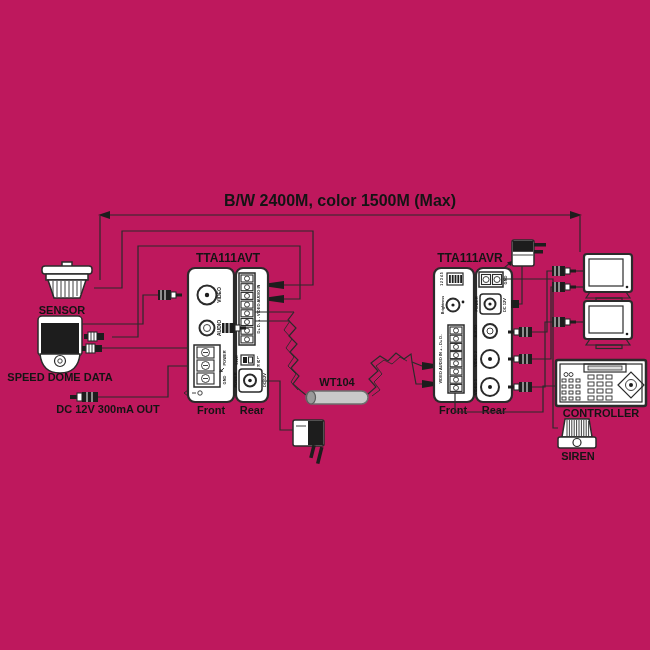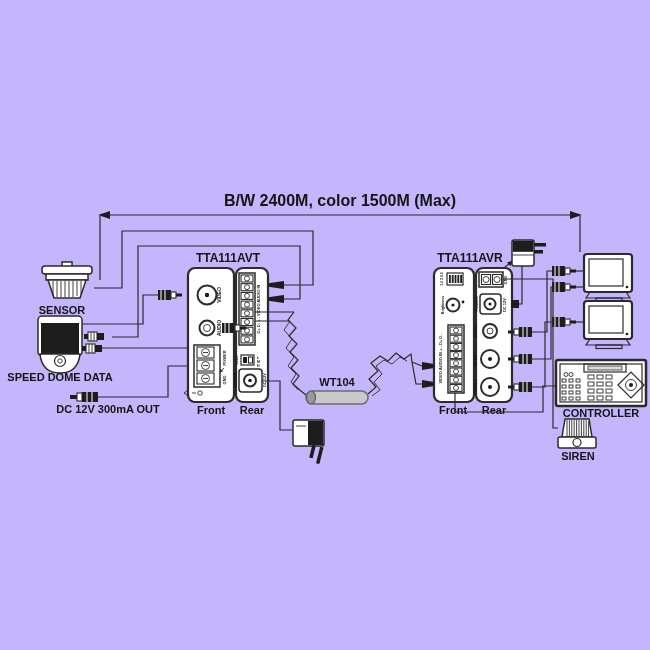--- a/index.html
+++ b/index.html
@@ -1,16 +1,16 @@
 <!DOCTYPE html>
 <html><head>
 <meta charset="utf-8">
 <style>
   html,body{margin:0;padding:0;background:#fff;}
-  .page{width:650px;height:650px;position:relative;background:#c4b5fd;overflow:hidden;}
+  .page{width:650px;height:650px;position:relative;background:#be185d;overflow:hidden;}
   text{font-family:"Liberation Sans","DejaVu Sans",sans-serif;fill:#141414;font-weight:bold;}
   .t-lg{font-size:16px;}
   .t-md{font-size:12px;}
   .t-sm{font-size:11px;}
   .t-xs{font-size:5px;font-weight:bold;}
   .t-xxs{font-size:4px;font-weight:bold;}
   .t-micro{font-size:3.5px;font-weight:bold;}
   .o22{stroke:#2b2b2b;stroke-width:2.2;fill:#fff;}
   .o15{stroke:#2b2b2b;stroke-width:1.5;fill:#fff;}
   .ln{stroke:#2b2b2b;stroke-width:1.2;fill:none;}

